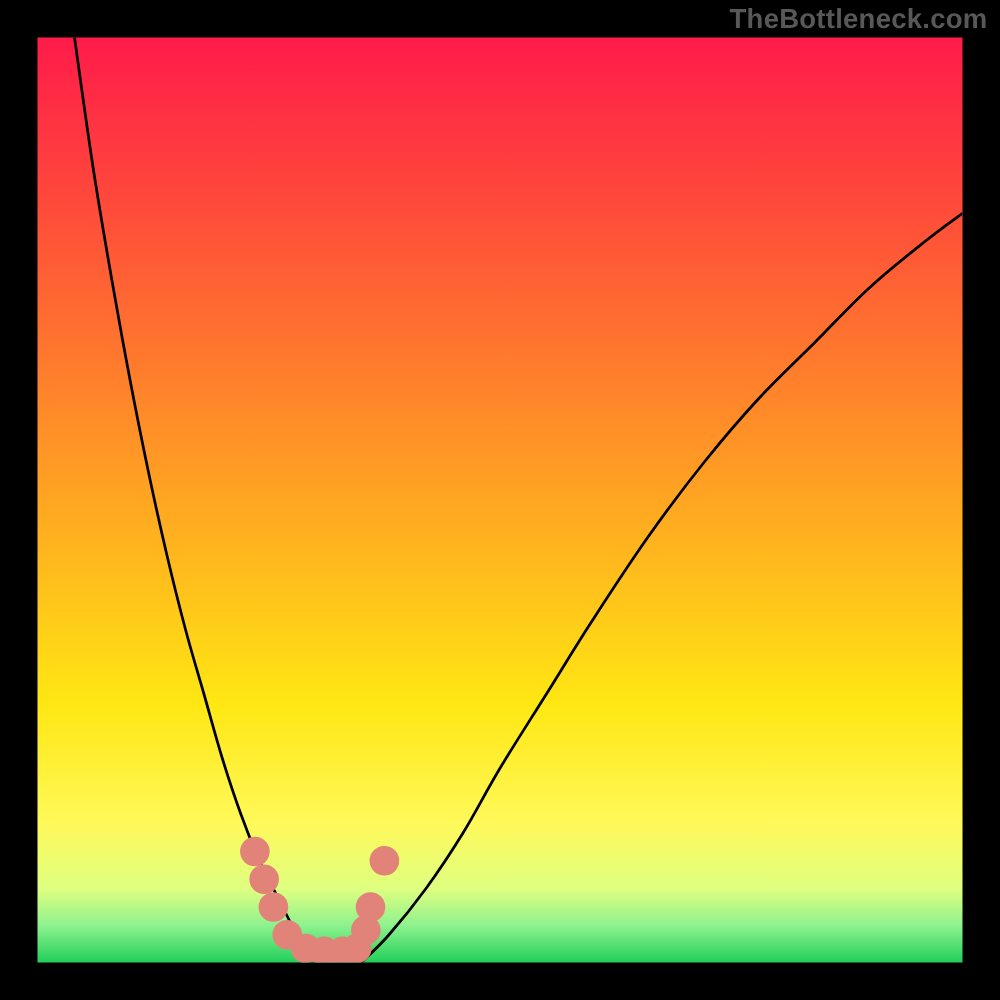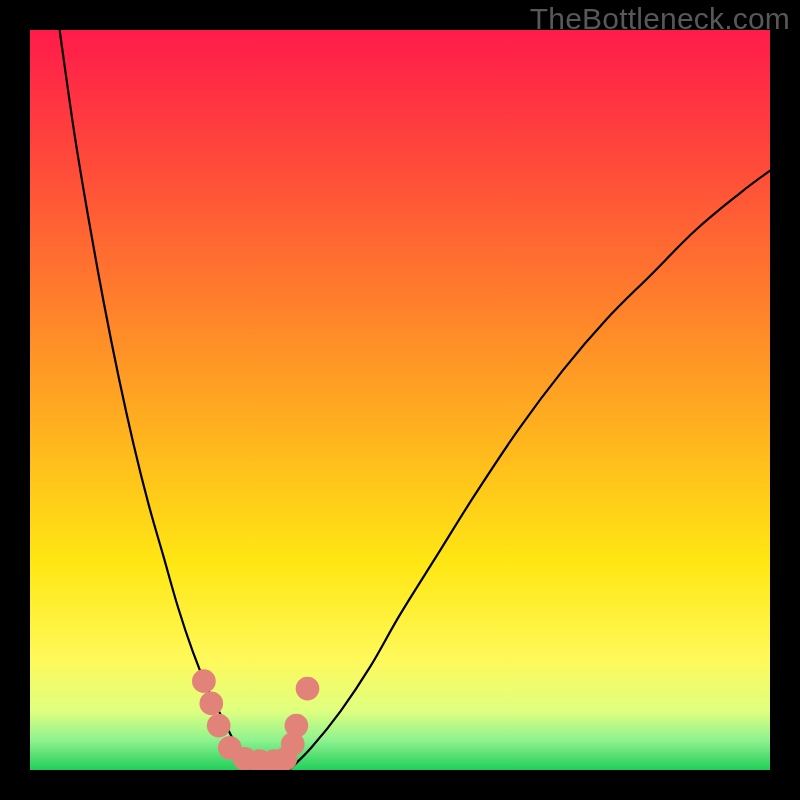--- a/index.html
+++ b/index.html
@@ -37,22 +37,22 @@
       #dfff80 92%,
       #8ef28e 96%,
       #21cf5a 100%
     );
   }
   .watermark {
     position: absolute;
     top: 2px;
     right: 10px;
     color: #585858;
-    font-size: 30px;
-    font-weight: 400;
+    font-size: 22px;
+    font-weight: 700;
     letter-spacing: 0.2px;
     user-select: none;
   }
   svg.curves {
     position: absolute;
     left: 0;
     top: 0;
     width: 740px;
     height: 740px;
   }

